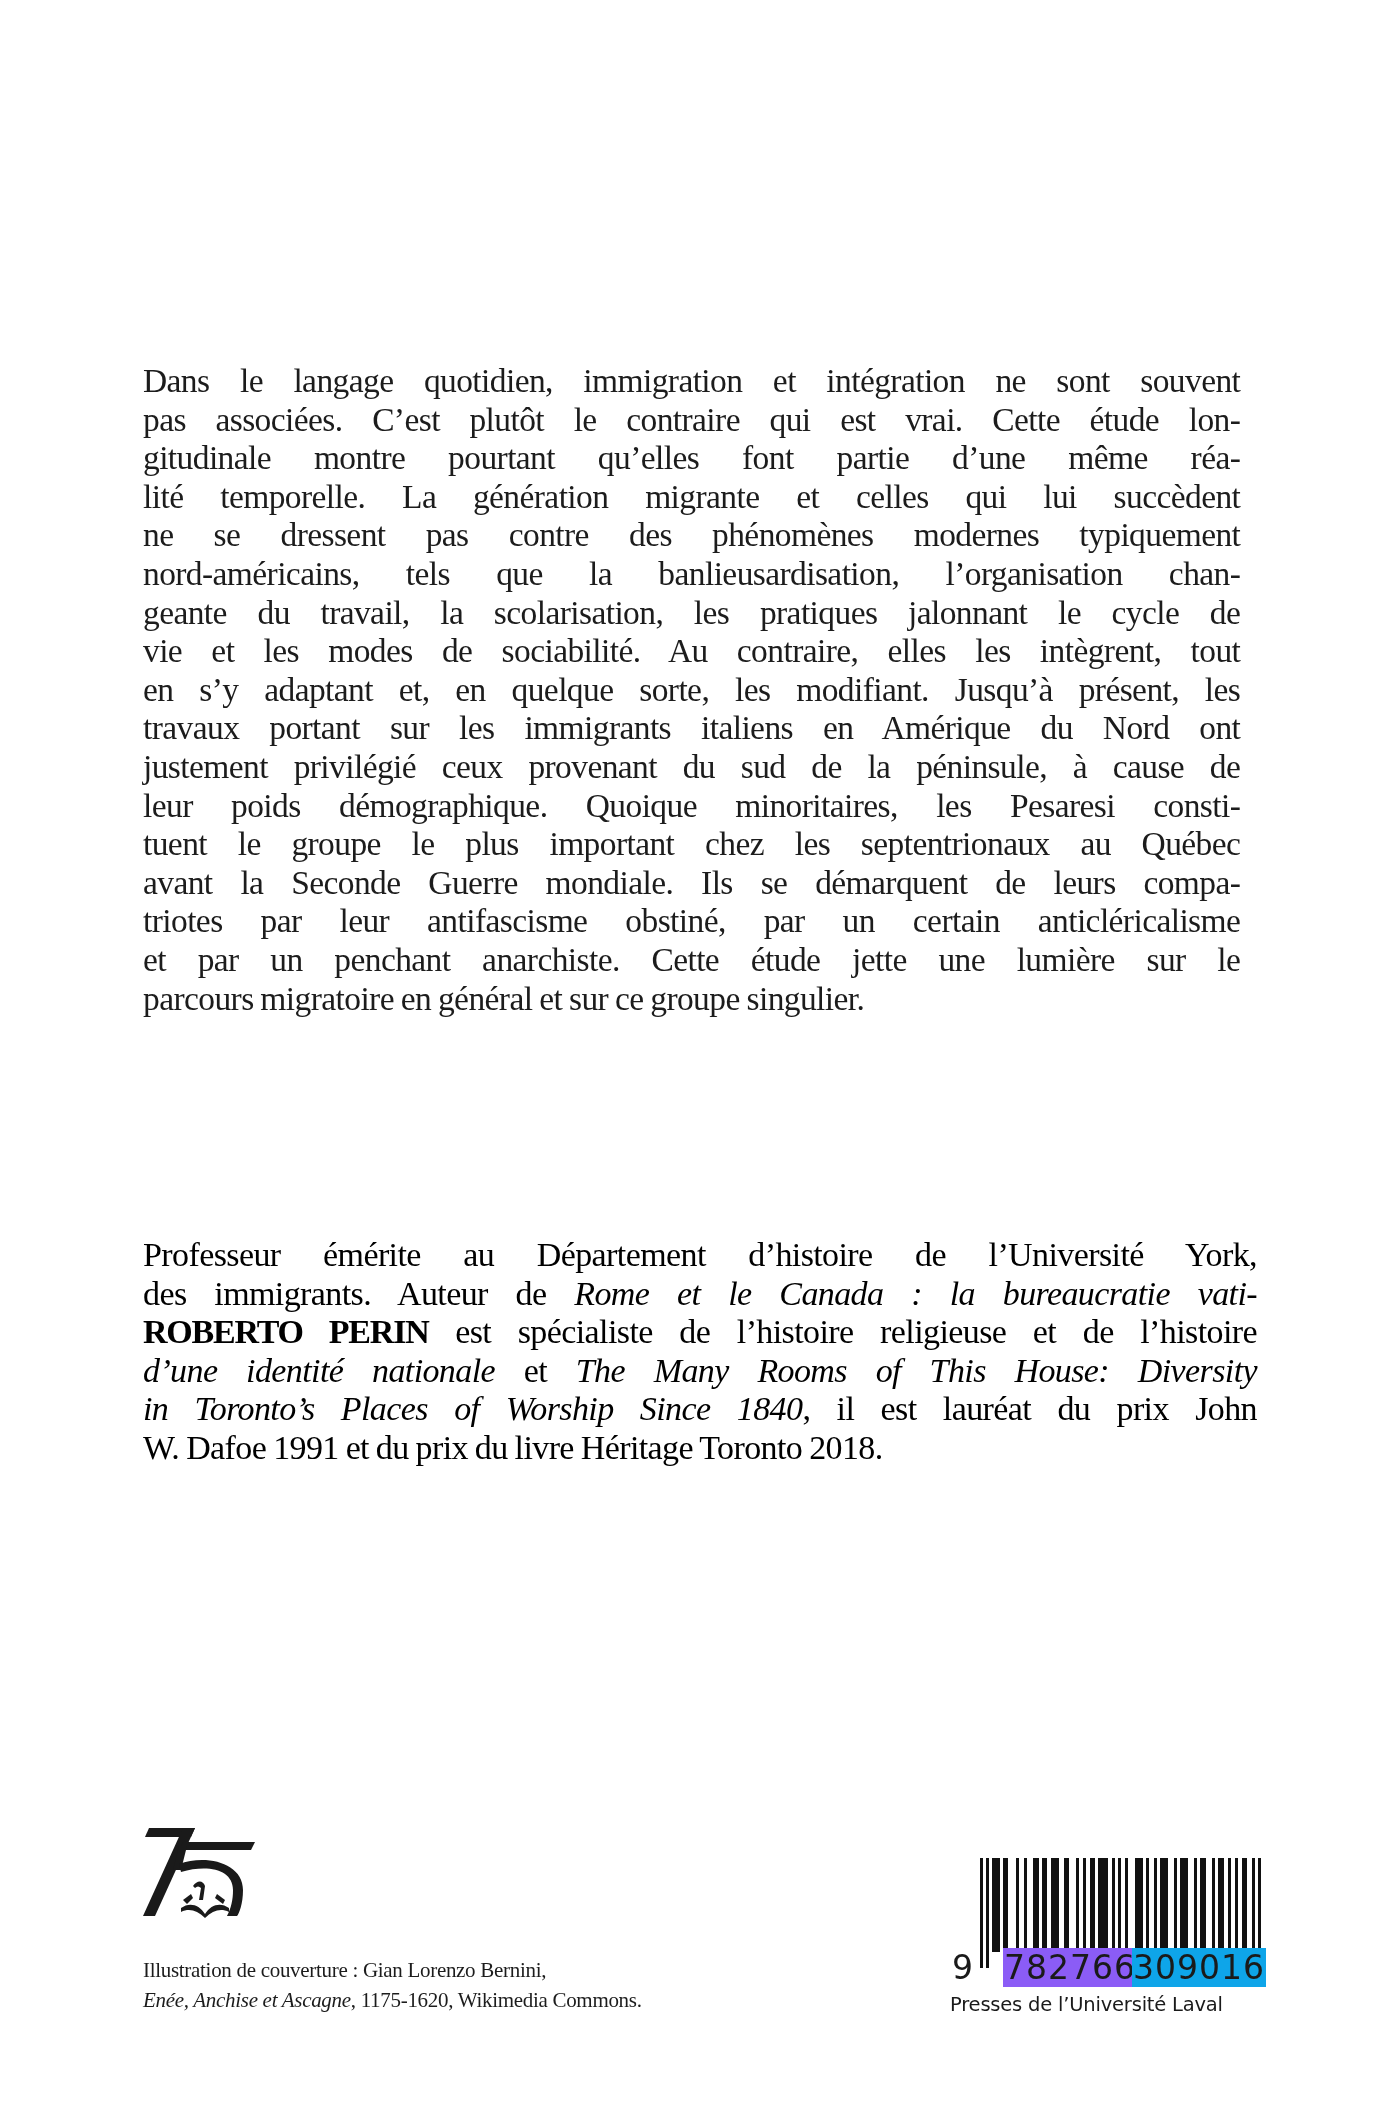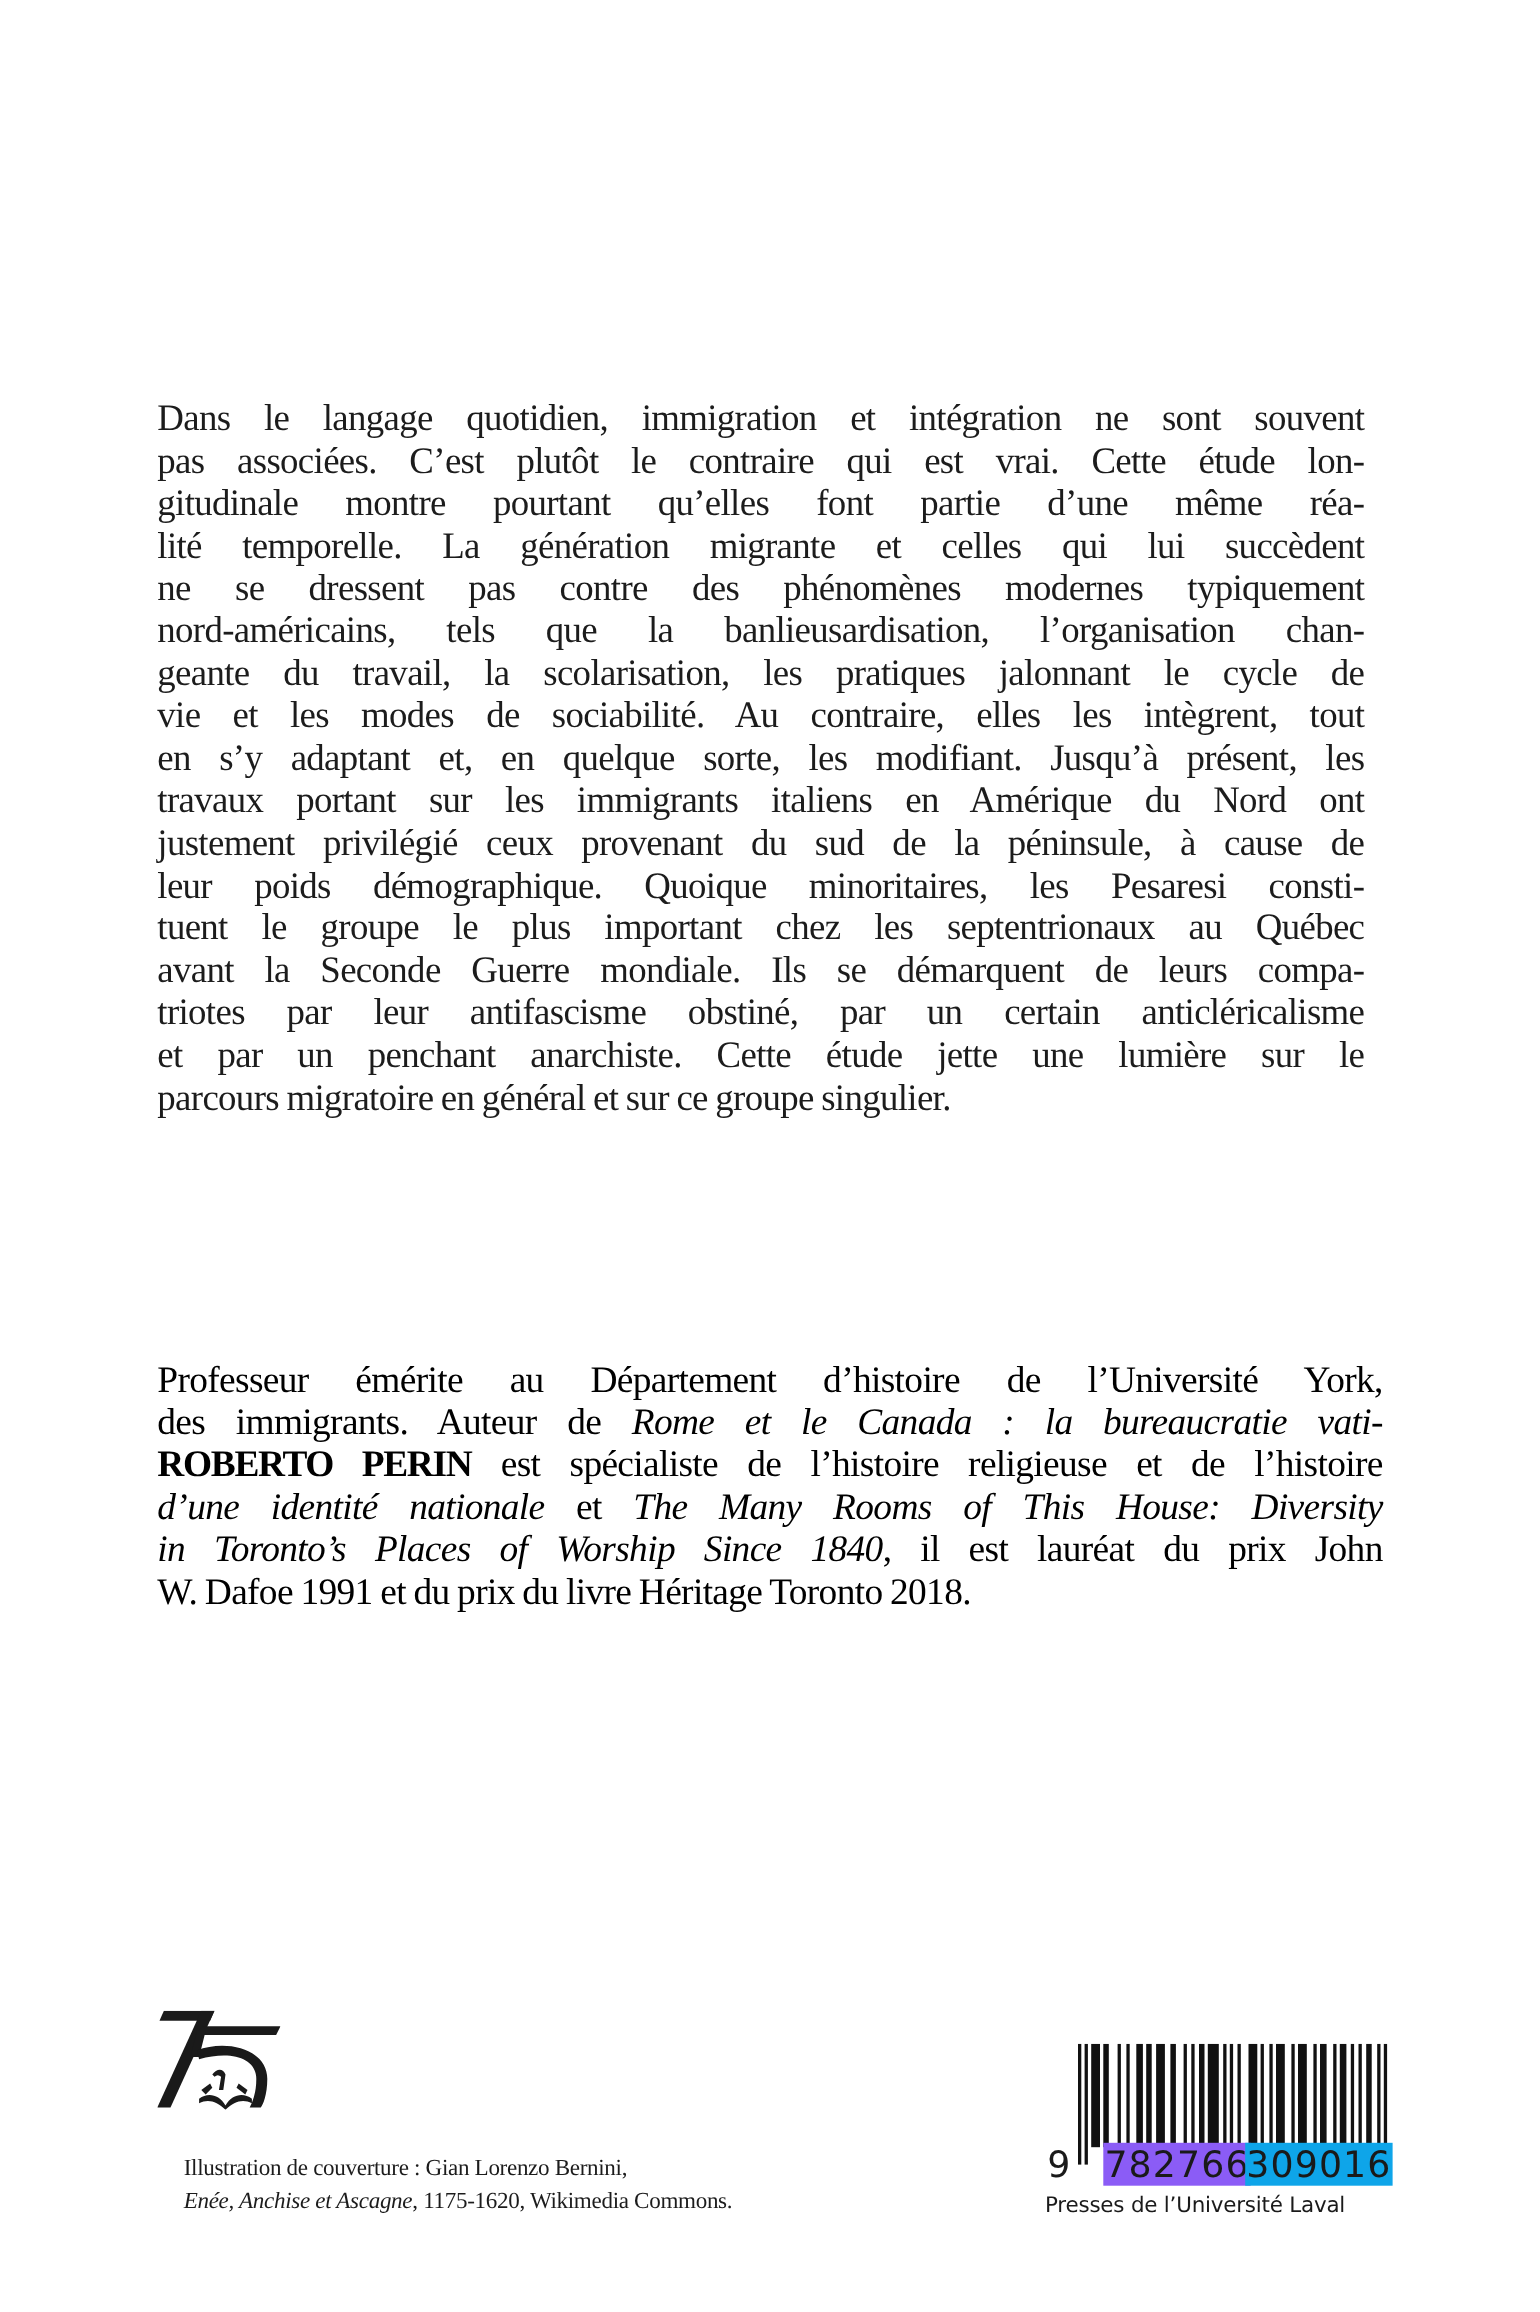--- a/index.html
+++ b/index.html
@@ -56,21 +56,21 @@
     }
     #credit {
       position: absolute;
       left: 143px;
       top: 1955px;
       color: #1c1c1c;
       font-size: 21px;
       line-height: 30px;
       letter-spacing: -0.3px;
     }
-    #credit .cl { display: block; white-space: nowrap; margin-left: 24px; }
+    #credit .cl { display: block; white-space: nowrap; }
 
     #barcode-wrap {
       position: absolute;
       left: 950px;
       top: 1858px;
       width: 320px;
       height: 170px;
     }
     #barcode-bars {
       position: absolute;

